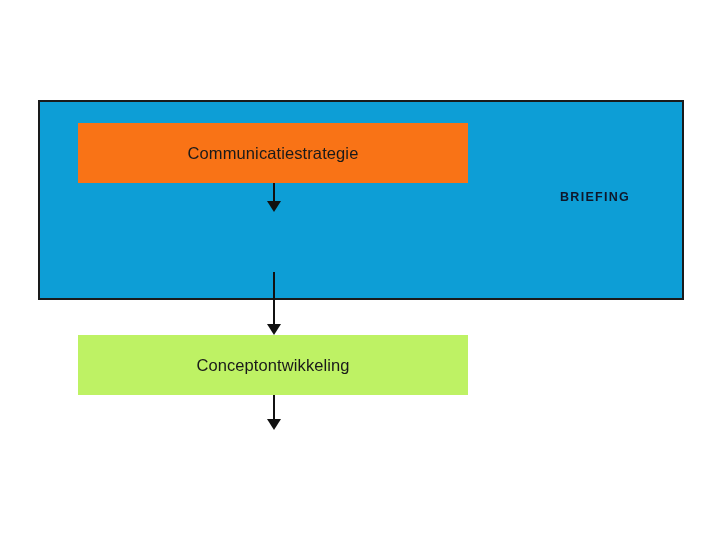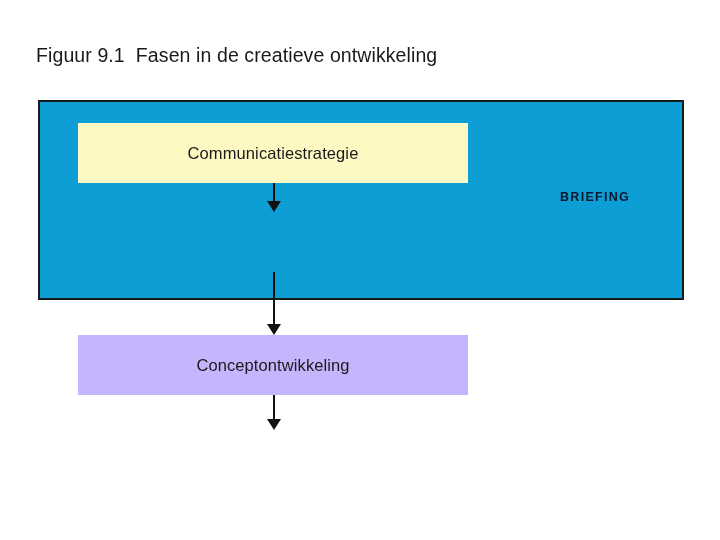--- a/index.html
+++ b/index.html
@@ -62,24 +62,24 @@
     justify-content: center;
     box-sizing: border-box;
   }
   .process-box .box-label {
     font-size: 16.5px;
     color: #1a1a1a;
     letter-spacing: 0.1px;
     white-space: nowrap;
   }
   .box-inside {
-    background: #fef9c3;
+    background: #f97316;
   }
   .box-outside {
-    background: #c4b5fd;
+    background: #bef264;
     justify-content: center;
   }
   #box-communicatiestrategie { top: 123px; }
   #box-propositie           { top: 212px; }
   #box-conceptontwikkeling  { top: 335px; }
   #box-uitvoering           { top: 430px; }
 
   
   .arrow {
     position: absolute;
@@ -112,21 +112,20 @@
 
   #arrow-3 { top: 395px; height: 35px; }
   #arrow-3 .shaft { height: 24px; }
   #arrow-3 .head  { top: 24px; }
 </style>
 </head>
 <body>
 
 <div id="figure-root">
 
-  <div id="figure-title">Figuur 9.1  Fasen in de creatieve ontwikkeling</div>
 
   <div id="briefing-panel"></div>
 
   <div id="briefing-label">BRIEFING</div>
 
   <div id="box-communicatiestrategie" class="process-box box-inside">
     <span class="box-label">Communicatiestrategie</span>
   </div>
 
   <div id="arrow-1" class="arrow">

